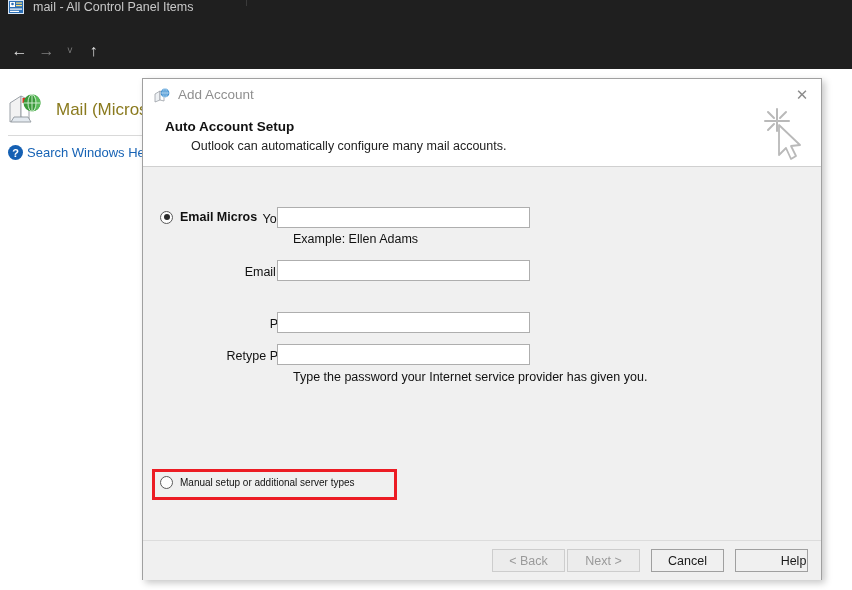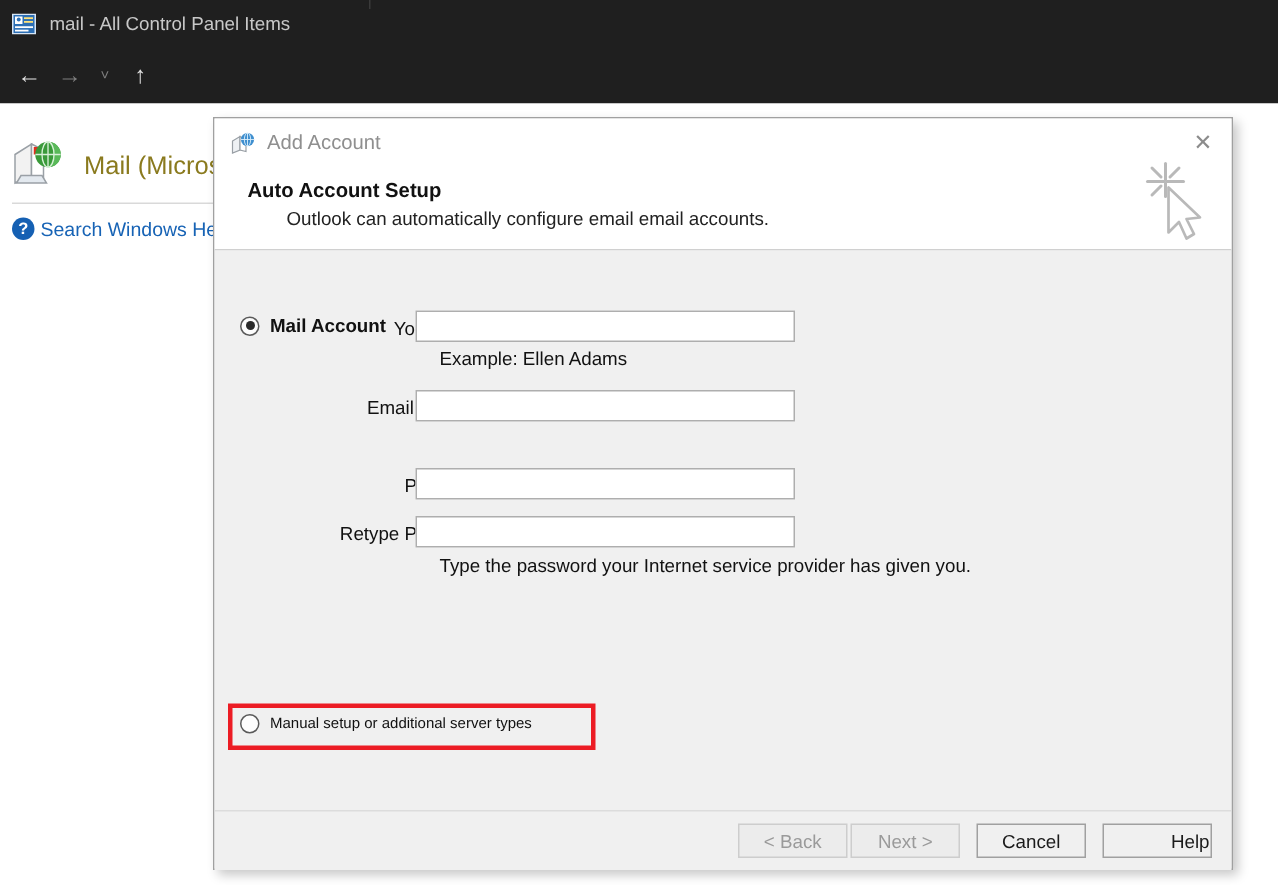--- a/index.html
+++ b/index.html
@@ -8,21 +8,21 @@
     overflow: hidden;
     font-family: "Liberation Sans", sans-serif;
     background: #ffffff;
   }
   #root { position: relative; width: 852px; height: 590px; background: #ffffff; }
 
   
   .titlebar {
     position: absolute; left: 0; top: 0; width: 852px; height: 32px;
     background: #1f1f1f;
-    display: flex; align-items: center;
+    display: flex; align-items: flex-start;
   }
   .titlebar .tb-icon { margin-left: 8px; width: 16px; height: 14px; }
   .titlebar .tb-text {
     margin-left: 9px; color: #c8c8c8; font-size: 12.5px;
     white-space: nowrap;
   }
   .titlebar .tb-divider {
     position: absolute; left: 246px; top: 0; width: 1px; height: 6px;
     background: #3a3a3a;
   }
@@ -246,21 +246,21 @@
             <circle cx="12" cy="6" r="4.4" fill="#3f8fcf"></circle>
             <path d="M7.6 6 h8.8 M12 1.6 v8.8" stroke="#dbeefb" stroke-width="0.6" fill="none"></path>
             <ellipse cx="12" cy="6" rx="2.1" ry="4.4" fill="none" stroke="#dbeefb" stroke-width="0.6"></ellipse>
           </svg>
         </span>
         <span class="dlg-caption-text">Add Account</span>
       </span>
       <span class="dlg-close">✕</span>
 
       <span class="dlg-heading">Auto Account Setup</span>
-      <span class="dlg-subheading">Outlook can automatically configure email email accounts.</span>
+      <span class="dlg-subheading">Outlook can automatically configure many mail accounts.</span>
 
       <span class="sparkle-cursor">
         <svg width="46" height="58" viewBox="0 0 46 58">
           <g stroke="#b9b9b9" stroke-width="2" stroke-linecap="round">
             <line x1="16" y1="4" x2="16" y2="15"></line>
             <line x1="4" y1="16" x2="15" y2="16"></line>
             <line x1="17" y1="16" x2="28" y2="16"></line>
             <line x1="16" y1="17" x2="16" y2="26"></line>
             <line x1="7" y1="7" x2="13" y2="13"></line>
             <line x1="25" y1="7" x2="19" y2="13"></line>
@@ -268,21 +268,21 @@
           </g>
           <path d="M18 20 L18 50 L25 43 L30 54 L35 51 L30 41 L39 40 Z" fill="#ffffff" stroke="#b9b9b9" stroke-width="1.8" stroke-linejoin="round"></path>
         </svg>
       </span>
     </div>
 
     <div class="dlg-body">
 
       <div class="opt-email">
         <span class="radio-outer checked"></span>
-        <span class="opt-label">Mail Account</span>
+        <span class="opt-label">Email Micros</span>
       </div>
 
       <span class="field-label" style="left:25px; top:45px;">Your Name:</span>
       <input class="field-input" style="left: 134px; top: 40px;" type="text" value="">
       <span class="field-hint" style="left:150px; top:65px;">Example: Ellen Adams</span>
 
       <span class="field-label" style="left:25px; top:98px;">Email Address:</span>
       <input class="field-input" style="left: 134px; top: 93px;" type="text" value="">
 
       <span class="field-label" style="left:25px; top:150px;">Password:</span>

